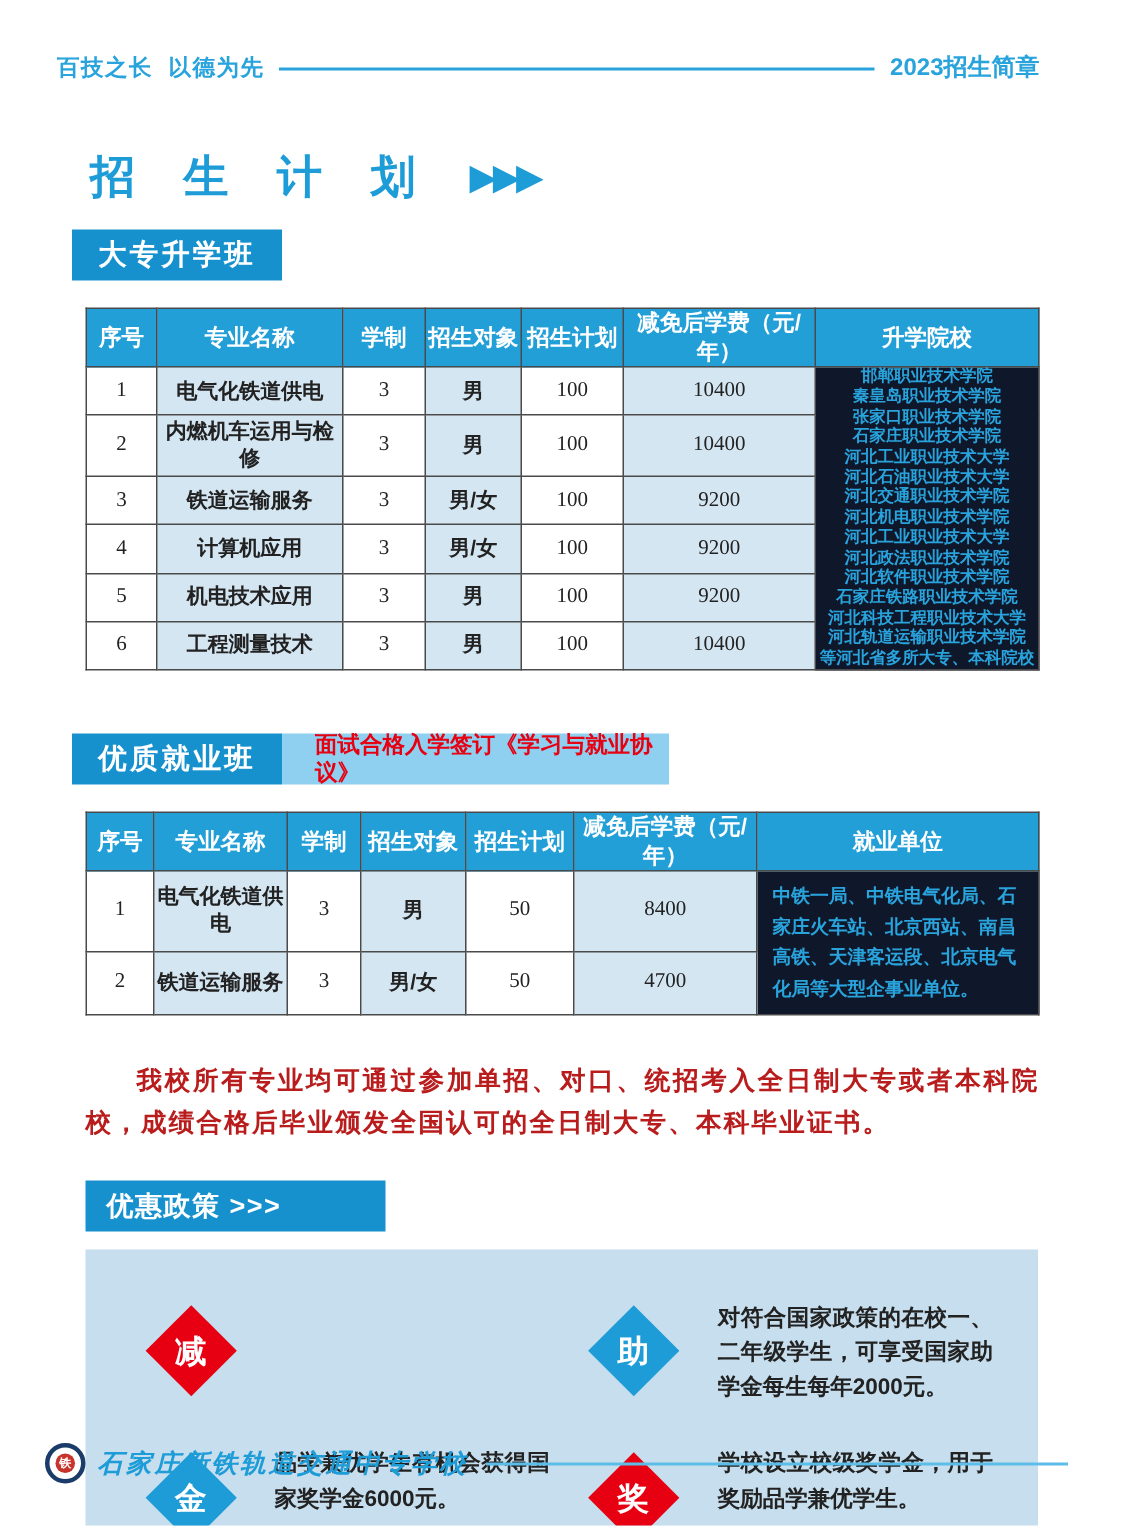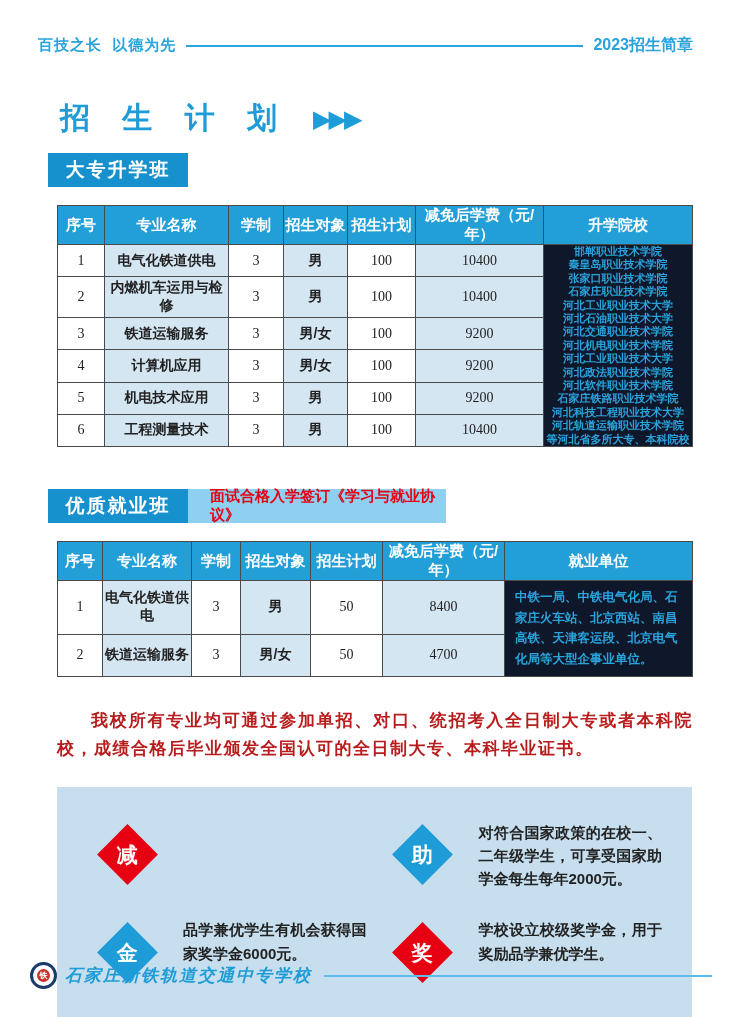--- a/index.html
+++ b/index.html
@@ -278,20 +278,21 @@
         <td class="gender lt">男/女</td>
         <td class="num">50</td>
         <td class="num lt">4700</td>
       </tr>
     </tbody>
 </table>
 
 <p class="note">我校所有专业均可通过参加单招、对口、统招考入全日制大专或者本科院校，成绩合格后毕业颁发全国认可的全日制大专、本科毕业证书。</p>
 
 <div class="policy-section">
+  <div class="policy-bar">优惠政策 &gt;&gt;&gt;</div>
   <div class="policy-box" id="policy-box">
       <div class="policy-item">
         <div class="diamond-wrap">
           <div class="diamond" style="background: rgb(230, 0, 18);">
             <span>减</span>
           </div>
         </div>
       </div>
       <div class="policy-item">
         <div class="diamond-wrap">

